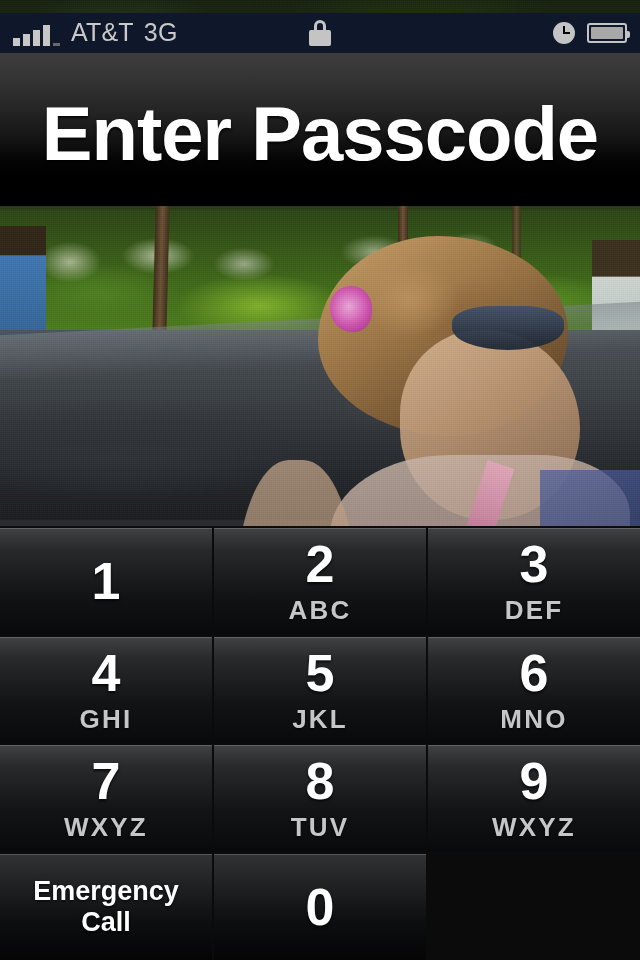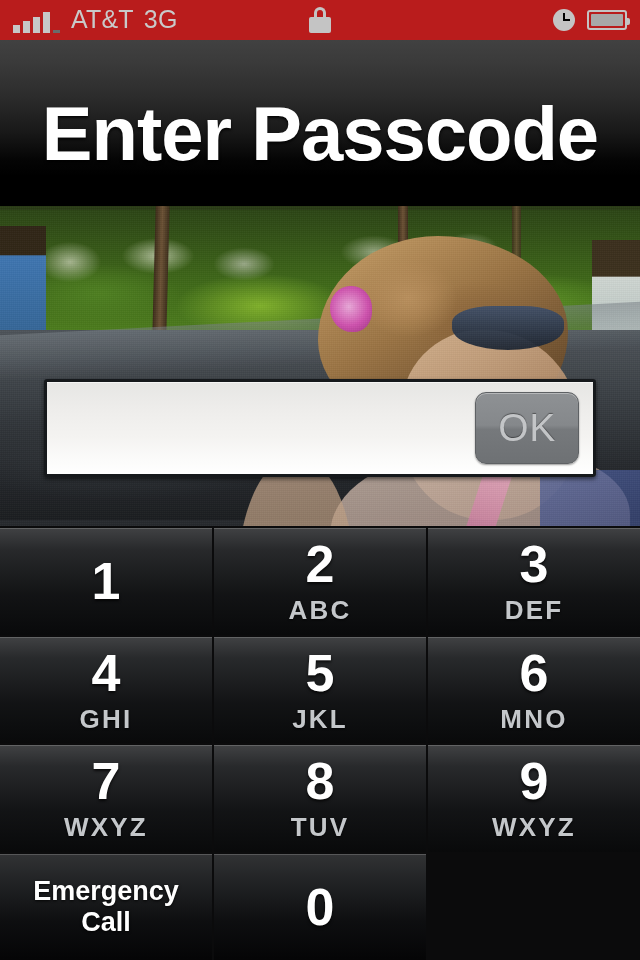--- a/index.html
+++ b/index.html
@@ -166,22 +166,22 @@
   }
   .wp-noise {
     left:0; top:0; width:640px; height:960px;
     background-image:
       repeating-linear-gradient(0deg, rgba(255,255,255,.018) 0 1px, rgba(0,0,0,.018) 1px 2px),
       repeating-linear-gradient(90deg, rgba(255,255,255,.014) 0 1px, rgba(0,0,0,.014) 1px 2px);
   }
 
   
   #statusbar {
-    position:absolute; left:0; top:0; width:640px; height:40px;
-    background:#b91c1c; z-index:40;
+    position:absolute; left:0; top:13px; width:640px; height:40px;
+    background:#0f172a; z-index:40;
     display:flex; align-items:center;
   }
   .sb-left { display:flex; align-items:flex-end; gap:11px; padding-left:13px; }
   .bars { display:flex; align-items:flex-end; gap:3px; height:22px; }
   .bar { width:7px; background:#c7c7c7; }
   .bar.b1 { height:8px; }
   .bar.b2 { height:12px; }
   .bar.b3 { height:16px; }
   .bar.b4 { height:21px; }
   .bar.b5 { height:3px; background:#6a6a6a; }
@@ -387,26 +387,20 @@
       <div class="batt">
         <div class="batt-fill"></div>
       </div>
     </div>
   </div>
 
   <div id="header">
     <div id="title">Enter Passcode</div>
   </div>
 
-  <div id="field-wrap">
-    <div id="field">
-      <div id="passcode-dots"></div>
-      <div id="ok-button">OK</div>
-    </div>
-  </div>
 
   <div id="keypad">
 
     <div class="key no-letters">
       <div class="num">1</div>
     </div>
     <div class="key">
       <div class="num">2</div>
       <div class="letters">ABC</div>
     </div>

